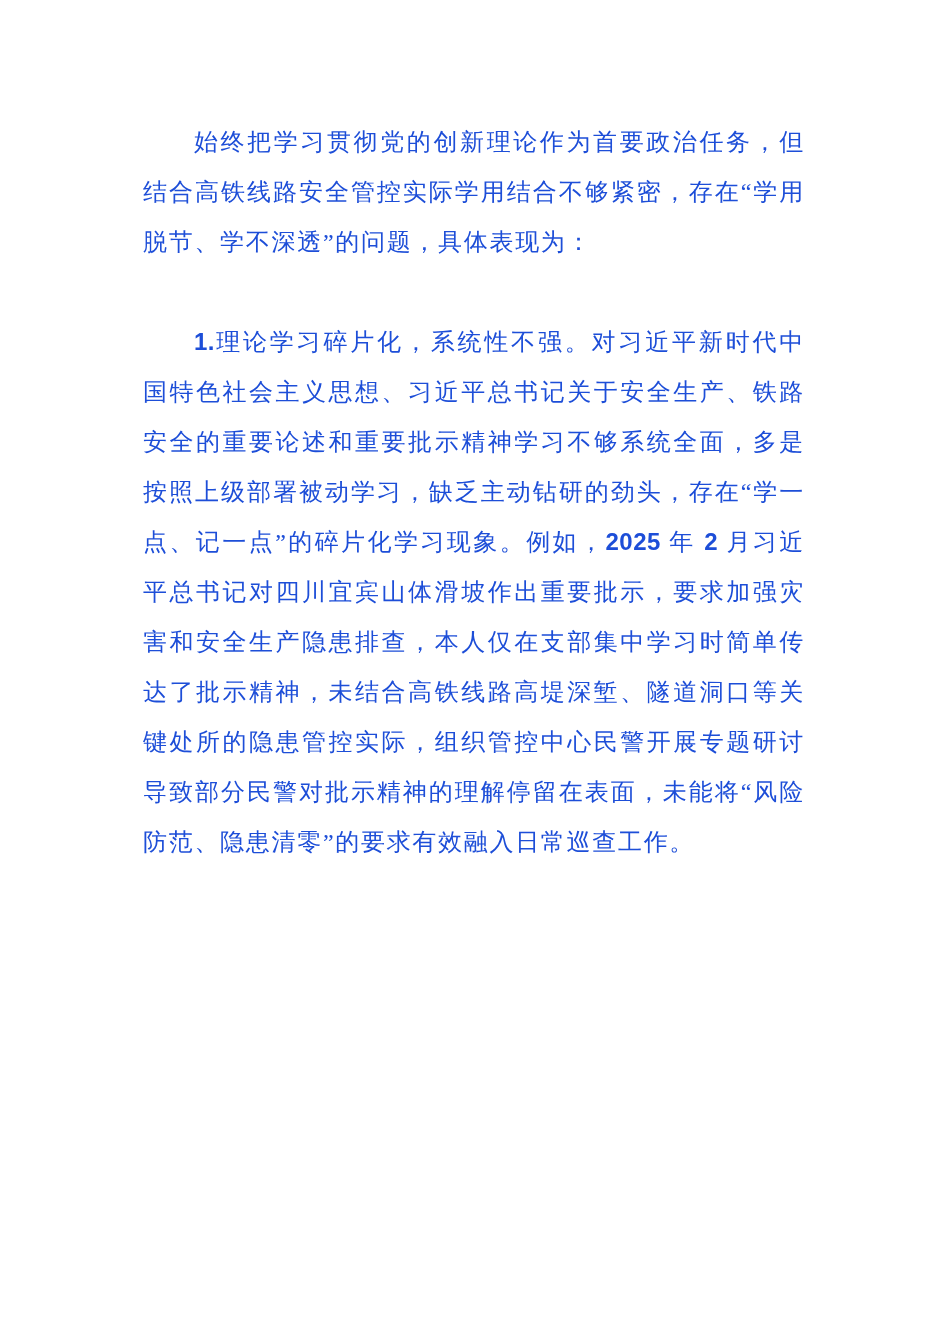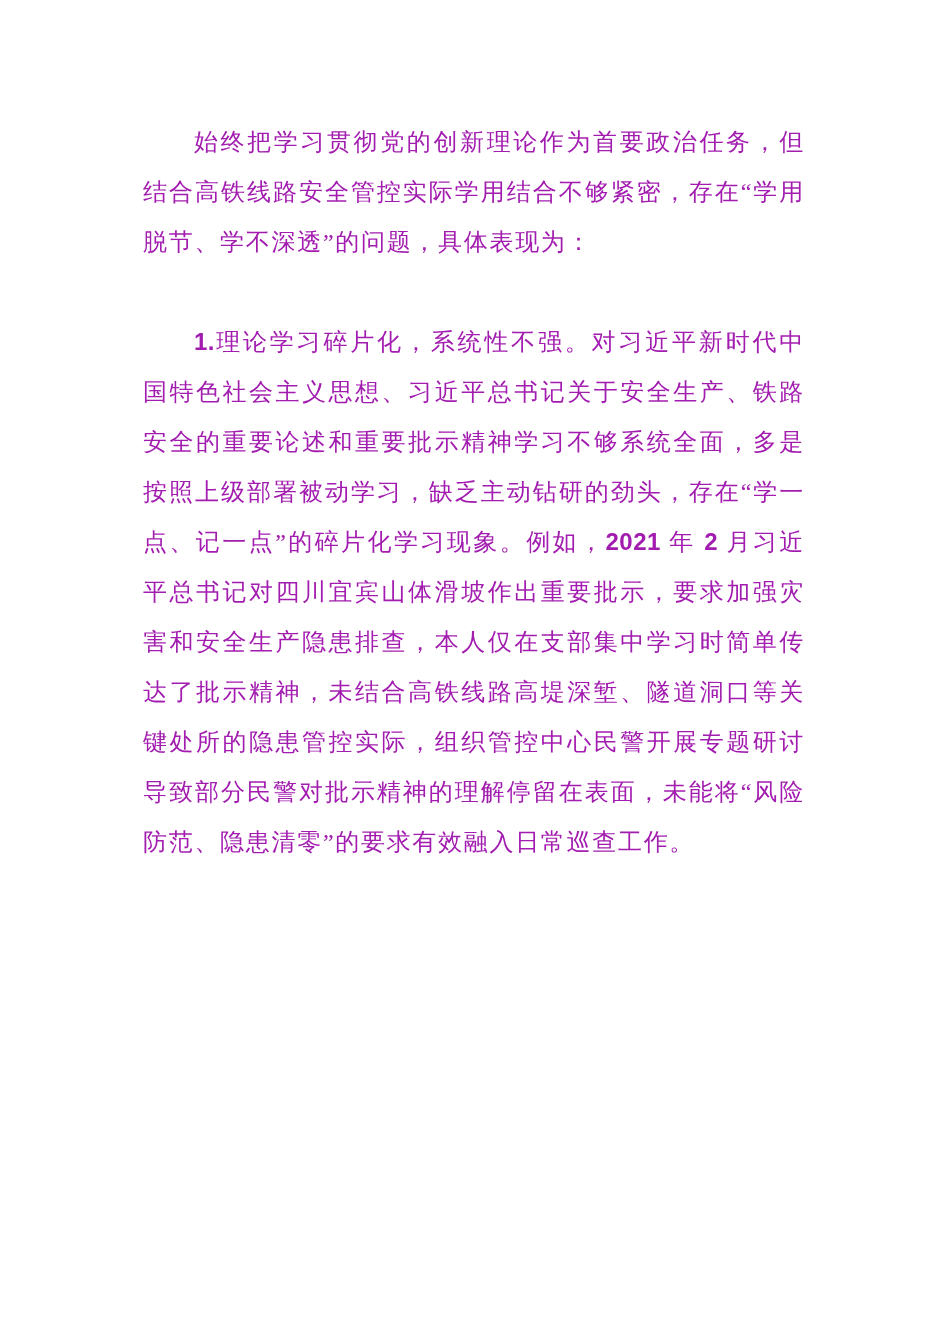--- a/index.html
+++ b/index.html
@@ -13,21 +13,21 @@
     height: 1344px;
     background: #ffffff;
     overflow: hidden;
     font-family: "Liberation Serif", "DejaVu Serif", serif;
   }
   .doc-body {
     position: absolute;
     left: 143px;
     top: 117px;
     width: 662px;
-    color: #a21caf;
+    color: #1d4ed8;
     font-size: 24px;
     line-height: 50px;
     letter-spacing: 1.7px;
     text-align: justify;
   }
   .para {
     margin: 0 0 50px 0;
     text-indent: 51px;
     word-break: break-all;
   }
@@ -36,15 +36,15 @@
     font-weight: 600;
     letter-spacing: 0.5px;
   }
 </style>
 </head>
 <body>
 
 <div class="page">
   <div class="doc-body">
     <p class="para">始终把学习贯彻党的创新理论作为首要政治任务，但结合高铁线路安全管控实际学用结合不够紧密，存在“学用脱节、学不深透”的问题，具体表现为：</p>
-    <p class="para"><span class="num">1.</span>理论学习碎片化，系统性不强。对习近平新时代中国特色社会主义思想、习近平总书记关于安全生产、铁路安全的重要论述和重要批示精神学习不够系统全面，多是按照上级部署被动学习，缺乏主动钻研的劲头，存在“学一点、记一点”的碎片化学习现象。例如，<span class="num">2021</span> 年 <span class="num">2</span> 月习近平总书记对四川宜宾山体滑坡作出重要批示，要求加强灾害和安全生产隐患排查，本人仅在支部集中学习时简单传达了批示精神，未结合高铁线路高堤深堑、隧道洞口等关键处所的隐患管控实际，组织管控中心民警开展专题研讨导致部分民警对批示精神的理解停留在表面，未能将“风险防范、隐患清零”的要求有效融入日常巡查工作。</p>
+    <p class="para"><span class="num">1.</span>理论学习碎片化，系统性不强。对习近平新时代中国特色社会主义思想、习近平总书记关于安全生产、铁路安全的重要论述和重要批示精神学习不够系统全面，多是按照上级部署被动学习，缺乏主动钻研的劲头，存在“学一点、记一点”的碎片化学习现象。例如，<span class="num">2025</span> 年 <span class="num">2</span> 月习近平总书记对四川宜宾山体滑坡作出重要批示，要求加强灾害和安全生产隐患排查，本人仅在支部集中学习时简单传达了批示精神，未结合高铁线路高堤深堑、隧道洞口等关键处所的隐患管控实际，组织管控中心民警开展专题研讨导致部分民警对批示精神的理解停留在表面，未能将“风险防范、隐患清零”的要求有效融入日常巡查工作。</p>
   </div>
 </div>
 
 </body></html>

